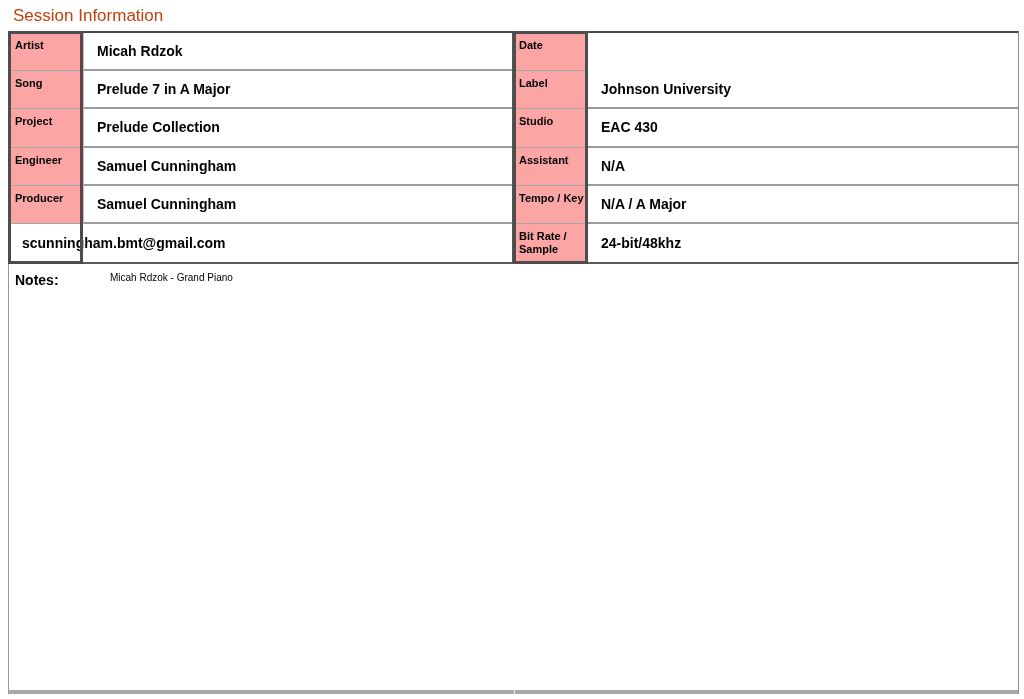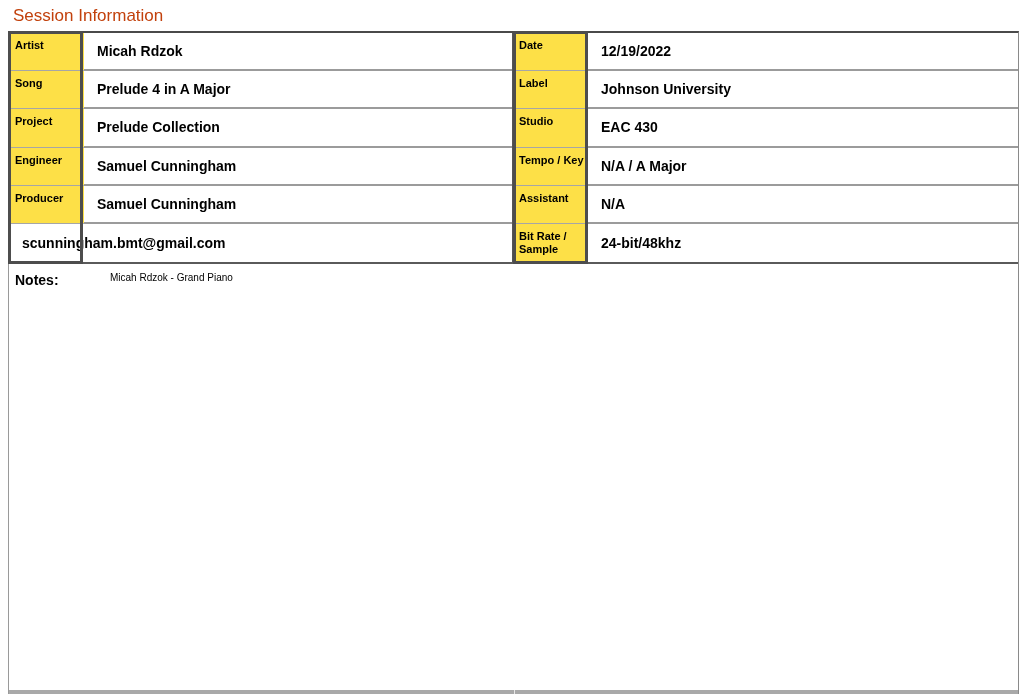--- a/index.html
+++ b/index.html
@@ -42,21 +42,21 @@
     pointer-events: none;
     z-index: 2;
   }
   .half.left .labels-frame { left: -1px; }
   .field-row {
     display: flex;
     height: 38.2px;
   }
   .label-cell {
     width: 75px;
-    background: #fde047;
+    background: #fca5a5;
     font-size: 11px;
     font-weight: bold;
     line-height: 13px;
     padding: 6px 3px 0 6px;
     border-bottom: 1px solid #a6a6a6;
   }
   .field-row:last-child .label-cell { border-bottom: none; }
   .value-cell {
     flex: 1;
     display: flex;
@@ -100,21 +100,21 @@
   <div class="fields">
 
     <div class="half left">
       <div class="labels-frame"></div>
       <div class="field-row">
         <div class="label-cell">Artist</div>
         <div class="value-cell">Micah Rdzok</div>
       </div>
       <div class="field-row">
         <div class="label-cell">Song</div>
-        <div class="value-cell">Prelude 4 in A Major</div>
+        <div class="value-cell">Prelude 7 in A Major</div>
       </div>
       <div class="field-row">
         <div class="label-cell">Project</div>
         <div class="value-cell">Prelude Collection</div>
       </div>
       <div class="field-row">
         <div class="label-cell">Engineer</div>
         <div class="value-cell">Samuel Cunningham</div>
       </div>
       <div class="field-row">
@@ -123,37 +123,36 @@
       </div>
       <div class="field-row">
         <div class="value-cell">scunningham.bmt@gmail.com</div>
       </div>
     </div>
 
     <div class="half right">
       <div class="labels-frame"></div>
       <div class="field-row">
         <div class="label-cell">Date</div>
-        <div class="value-cell">12/19/2022</div>
       </div>
       <div class="field-row">
         <div class="label-cell">Label</div>
         <div class="value-cell">Johnson University</div>
       </div>
       <div class="field-row">
         <div class="label-cell">Studio</div>
         <div class="value-cell">EAC 430</div>
       </div>
       <div class="field-row">
+        <div class="label-cell">Assistant</div>
+        <div class="value-cell">N/A</div>
+      </div>
+      <div class="field-row">
         <div class="label-cell">Tempo / Key</div>
         <div class="value-cell">N/A / A Major</div>
-      </div>
-      <div class="field-row">
-        <div class="label-cell">Assistant</div>
-        <div class="value-cell">N/A</div>
       </div>
       <div class="field-row">
         <div class="label-cell">Bit Rate / Sample</div>
         <div class="value-cell">24-bit/48khz</div>
       </div>
     </div>
 
   </div>
 
   <div class="notes">

